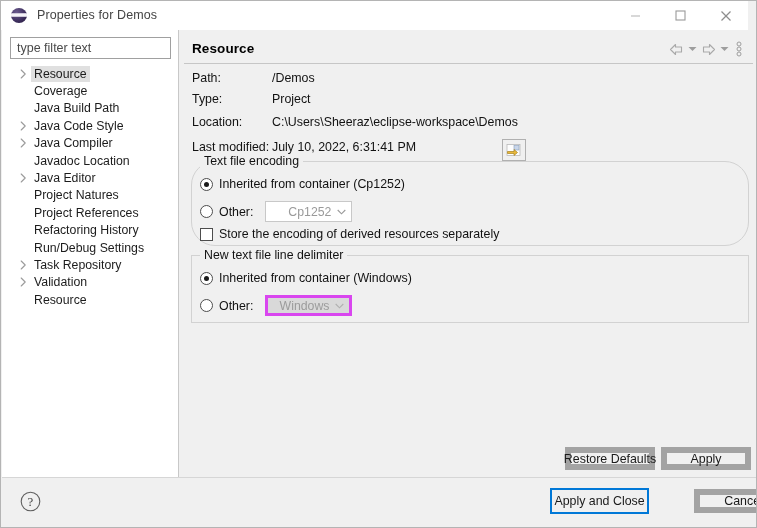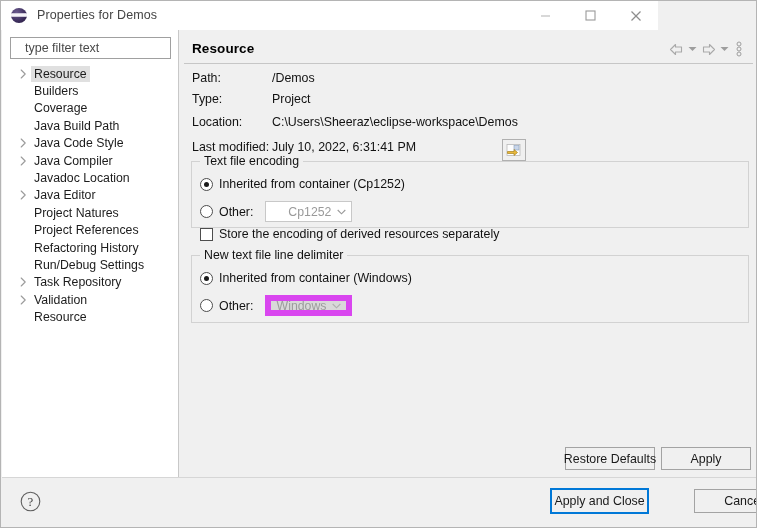--- a/index.html
+++ b/index.html
@@ -15,21 +15,21 @@
     position: relative;
     width: 757px; height: 528px;
     background: #f0f0f0;
     border: 1px solid #b4b4b4;
     overflow: hidden;
   }
 
   
   #titlebar {
     position: absolute; top: 0; left: 0;
-    width: 657px; height: 29px;
+    width: 747px; height: 29px;
     background: #ffffff;
     display: flex; align-items: center;
     border-bottom: 1px solid #ffffff;
   }
   .app-icon {
     margin-left: 10px; margin-right: 9px;
     width: 17px; height: 17px;
     position: relative;
   }
   .app-icon .sphere {
@@ -73,21 +73,21 @@
   }
   #filter-box {
     position: absolute;
     left: 8px; top: 7px;
     width: 161px; height: 22px;
     border: 1px solid #a0a0a0;
     background: #ffffff;
     font-family: "Liberation Sans", sans-serif;
     font-size: 12.5px;
     color: #3d3d3d;
-    padding: 0 14px;
+    padding: 0 6px;
     outline: none;
   }
   #filter-box::placeholder { color: #4a4a4a; opacity: 1; }
   #tree {
     position: absolute;
     left: 0; top: 35px;
     width: 176px; height: 400px;
     overflow: hidden;
   }
   .tree-item {
@@ -247,29 +247,29 @@
     flex: 1;
     white-space: nowrap;
     overflow: hidden;
   }
   .combo .combo-arrow {
     width: 20px; height: 19px;
     display: flex; align-items: center; justify-content: center;
   }
   .combo.disabled {
     background: #d9d9d9;
-    border: 6px solid #d946ef;
+    border: 3px solid #d946ef;
   }
   .combo.disabled .combo-text { color: #9c9c9c; }
 
   
   .btn {
     position: absolute;
     background: #f0f0f0;
-    border: 1px solid #a3a3a3;
+    border: 6px solid #a3a3a3;
     font-family: "Liberation Sans", sans-serif;
     font-size: 12.4px;
     color: #1a1a1a;
     display: flex; align-items: center; justify-content: center;
     cursor: default;
     white-space: nowrap;
   }
   .btn.focused {
     border: 1px solid #0078d7;
     outline: 1px solid #0078d7;
@@ -335,24 +335,20 @@
         <div class="tree-item selected">
           <span class="tree-arrow">
             <svg width="7" height="10" viewBox="0 0 7 10">
               <path d="M1.2 1 L5.2 5 L1.2 9" fill="none" stroke="#9b9b9b" stroke-width="1.1" stroke-linecap="round" stroke-linejoin="round"></path>
             </svg>
           </span>
           <span class="tree-label">Resource</span>
         </div>
         <div class="tree-item">
           <span class="tree-arrow"></span>
-          <span class="tree-label">Builders</span>
-        </div>
-        <div class="tree-item">
-          <span class="tree-arrow"></span>
           <span class="tree-label">Coverage</span>
         </div>
         <div class="tree-item">
           <span class="tree-arrow"></span>
           <span class="tree-label">Java Build Path</span>
         </div>
         <div class="tree-item">
           <span class="tree-arrow">
             <svg width="7" height="10" viewBox="0 0 7 10">
               <path d="M1.2 1 L5.2 5 L1.2 9" fill="none" stroke="#9b9b9b" stroke-width="1.1" stroke-linecap="round" stroke-linejoin="round"></path>
@@ -471,21 +467,21 @@
         <rect x="1" y="1.5" width="13" height="11" fill="#fdfdfd" stroke="#b9b9b9" stroke-width="0.8"></rect>
         <rect x="8" y="2.5" width="5" height="4.5" fill="#c9d6ea" stroke="#8ba0bd" stroke-width="0.6"></rect>
         <path d="M1.5 8.5 L8 8.5 L8 6.5 L11.5 9.5 L8 12.5 L8 10.5 L1.5 10.5 Z" fill="#e8b93c" stroke="#a8811c" stroke-width="0.7" stroke-linejoin="round"></path>
       </svg>
     </div>
     <div class="info-row" style="top:110px;">
       <span class="info-label">Last modified:</span>
       <span class="info-value">July 10, 2022, 6:31:41 PM</span>
     </div>
 
-    <div class="groupbox" style="top:131px; height:67px;">
+    <div class="groupbox" style="top:131px; height:85px;border-radius:24px;">
       <span class="group-legend">Text file encoding</span>
 
       <div class="ctl-row" style="left:8px; top:15px;">
         <span class="radio checked"></span>
         <span class="ctl-label">Inherited from container (Cp1252)</span>
       </div>
 
       <div class="ctl-row" style="left:8px; top:39px;">
         <span class="radio"></span>
         <span class="ctl-label">Other:</span>

